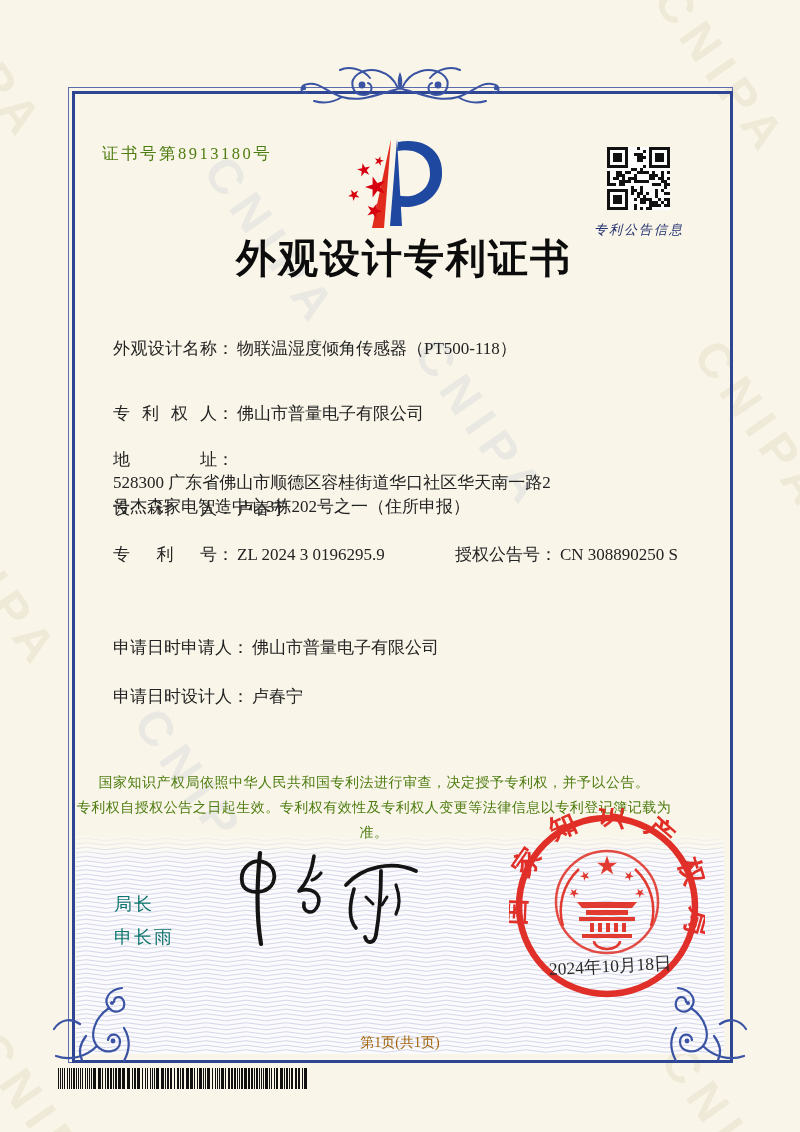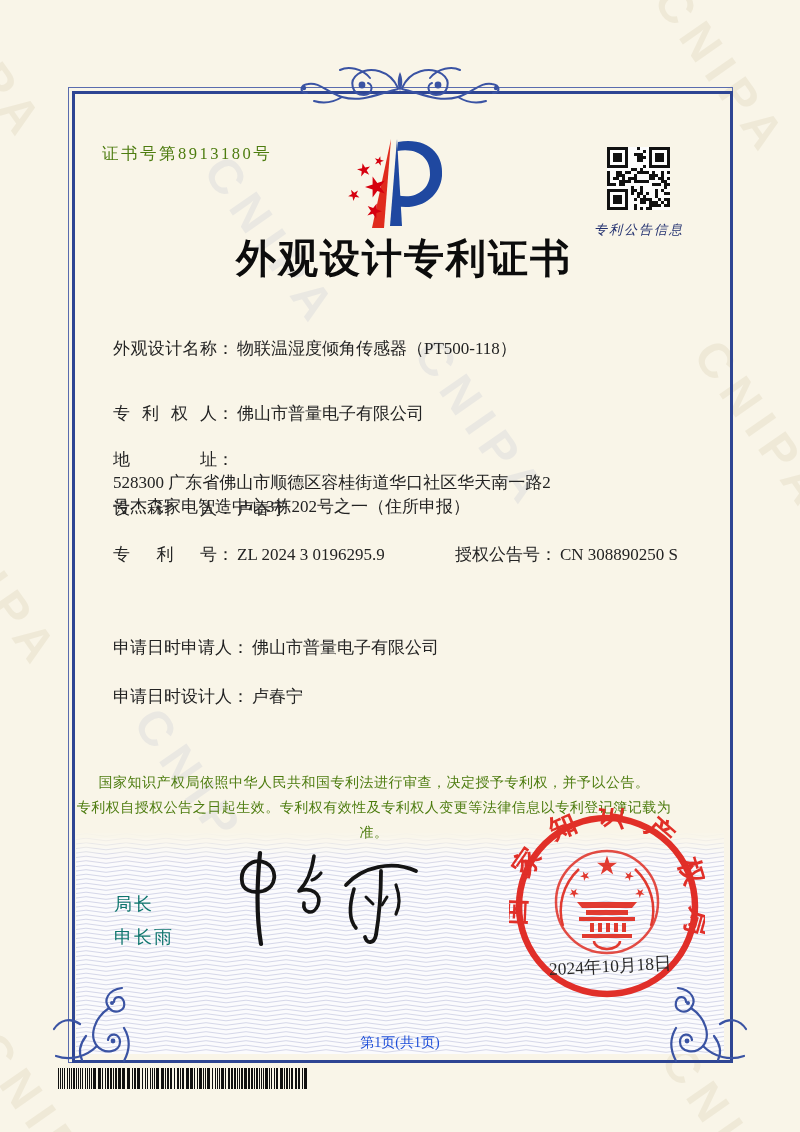--- a/index.html
+++ b/index.html
@@ -38,21 +38,21 @@
   .decl{position:absolute;left:70px;top:770px;width:608px;font-size:14px;color:#4d7c0f;}
   .decl div{text-align:center;line-height:25px;letter-spacing:0.5px;}
   
   .officials{position:absolute;left:114px;top:888px;font-family:"Liberation Sans","DejaVu Sans",sans-serif;
              font-size:18px;color:#0f766e;line-height:33px;letter-spacing:2px;}
   .signature{position:absolute;left:226px;top:843px;width:210px;height:112px;}
   .seal{position:absolute;left:509px;top:808px;width:196px;height:196px;}
   .seal text{font-family:"Liberation Serif","DejaVu Serif",serif;font-weight:bold;}
   .seal .seal-date{font-family:"Liberation Serif","DejaVu Serif",serif;font-weight:normal;}
   
-  .page-info{position:absolute;left:0;top:1034px;width:100%;text-align:center;font-size:14px;color:#1d4ed8;}
+  .page-info{position:absolute;left:0;top:1034px;width:100%;text-align:center;font-size:14px;color:#a16207;}
   .barcode{position:absolute;left:58px;top:1068px;width:252px;height:21px;}
   .hidden-defs{position:absolute;width:0;height:0;}
 </style>
 </head>
 <body>
 
 <svg class="hidden-defs" aria-hidden="true">
   <defs>
     <path id="st5" d="M0,-1 L0.2245,-0.309 L0.951,-0.309 L0.3633,0.118 L0.5878,0.809 L0,0.382 L-0.5878,0.809 L-0.3633,0.118 L-0.951,-0.309 L-0.2245,-0.309 Z"></path>
   </defs>

